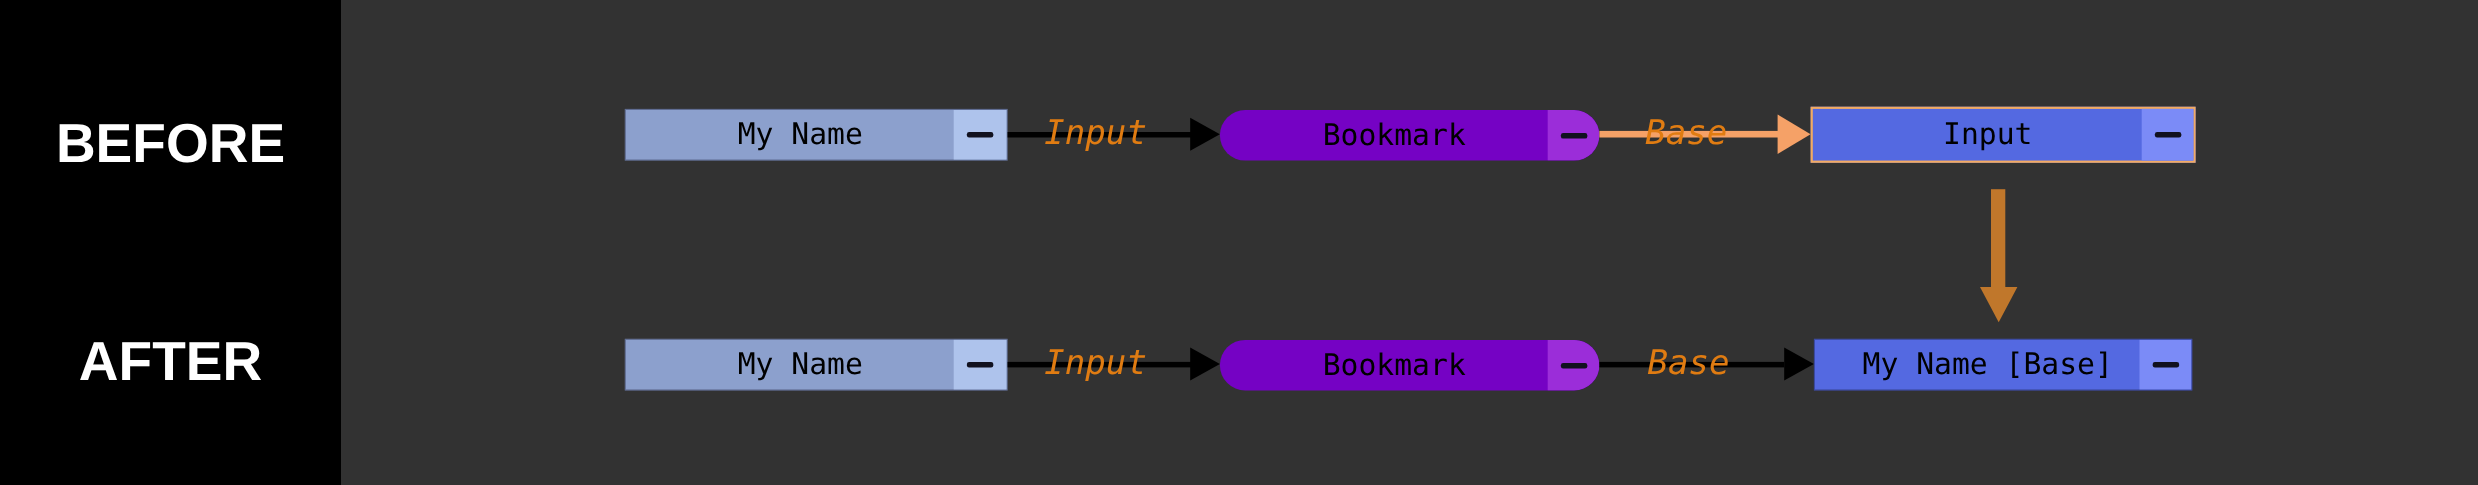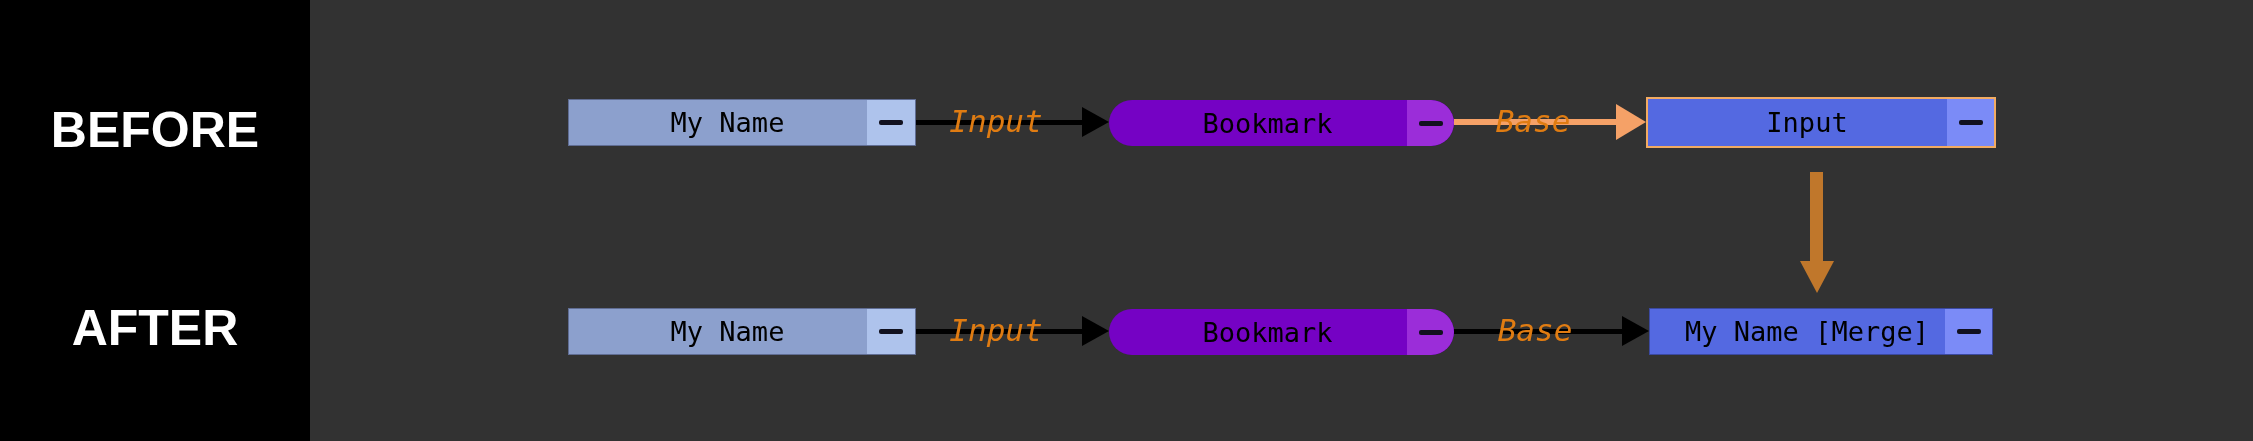--- a/index.html
+++ b/index.html
@@ -131,19 +131,19 @@
     <div class="tab">
       <div class="minus"></div>
     </div>
   </div>
 
   <div class="edge-line" style="left:1454px;top:329px;width:168px;"></div>
   <div class="ah" style="left:1622px;top:316px;"></div>
   <span class="edge-label" style="left:1535px;top:331px;">Base</span>
 
   <div class="node merge-node plain" style="left:1649px;top:308px;width:344px;height:47px;">
-    <span class="nlabel">My Name [Merge]</span>
+    <span class="nlabel">My Name [Base]</span>
     <div class="tab">
       <div class="minus"></div>
     </div>
   </div>
 
 </div>
 
 </body></html>

